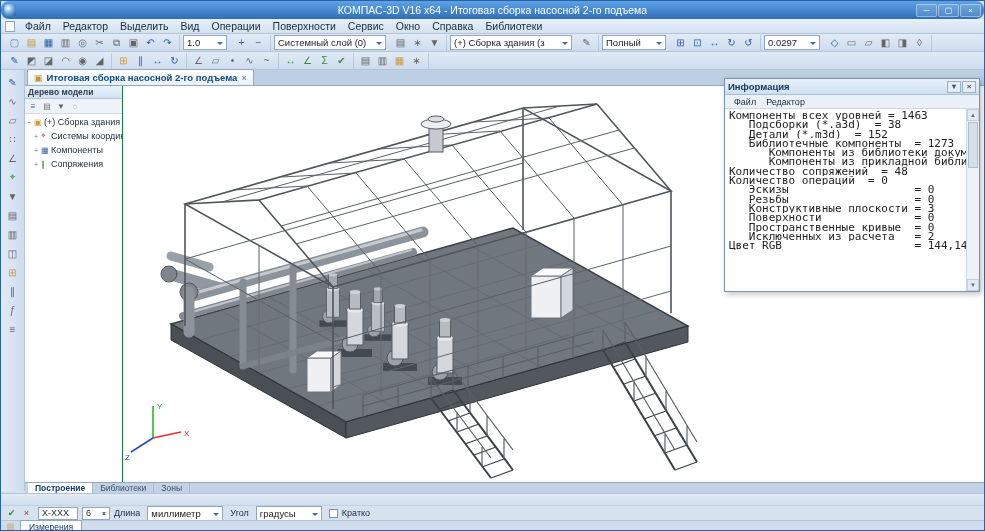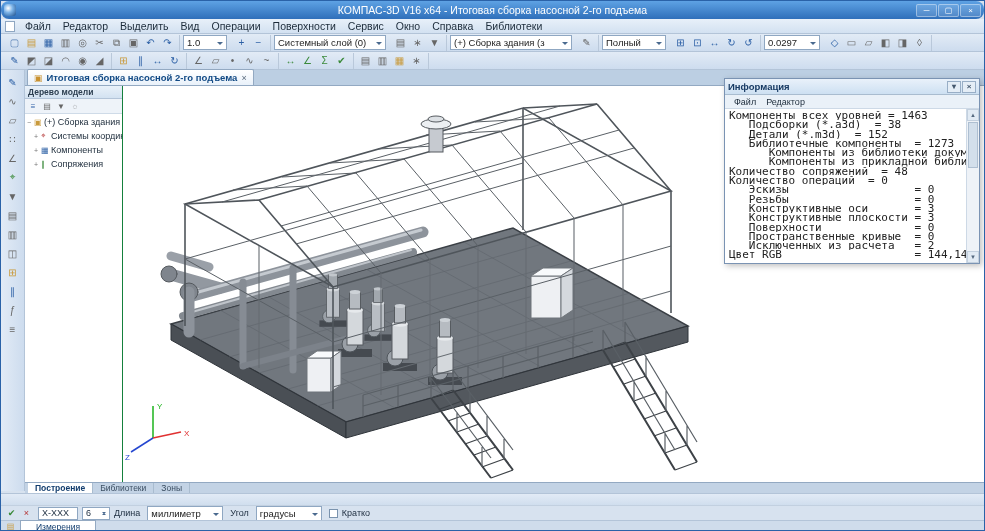--- a/index.html
+++ b/index.html
@@ -83,31 +83,31 @@
   .rowA { position:absolute; left:0; right:0; top:492px; height:12px;
           background:linear-gradient(#e2ebf6,#d0deee); border-top:1px solid #b3c4d8; }
   .rowB { position:absolute; left:0; right:0; top:504px; height:15px; background:#d7e2ef;
           border-top:1px solid #c2d0e0; display:flex; align-items:center; gap:4px; padding-left:3px;
           font-size:9px; color:#223244; }
   .rowB .icon16 { width:15px; height:13px; font-size:9px; }
   .rowC { position:absolute; left:0; right:0; top:519px; height:12px; background:#cfdceb;
           border-top:1px solid #b3c4d8; display:flex; align-items:flex-end; padding-left:3px; gap:3px; font-size:8.5px; }
   .rowC .icon16 { width:13px; height:11px; font-size:8px; }
   .meas-tab { height:12px; display:flex; align-items:center; background:#fff; border:1px solid #93a9c2;
-              border-bottom:none; padding:0 15px; color:#123d6e; white-space:nowrap; }
+              border-bottom:none; padding:0 8px; color:#123d6e; white-space:nowrap; }
   .field { background:#fff; border:1px solid #8fa7c2; height:13px; display:flex; align-items:center;
            padding:0 3px; font-size:9px; flex:none; }
   .spin { width:28px; position:relative; padding-right:11px; }
   .spin::before { content:""; position:absolute; right:3px; top:3px; border:2.5px solid transparent; border-bottom-color:#4a6a8f; }
   .spin::after  { content:""; position:absolute; right:3px; bottom:3px; border:2.5px solid transparent; border-top-color:#4a6a8f; }
   .checkbox { width:9px; height:9px; background:#fff; border:1px solid #7a93ae; flex:none; }
   .slabel { white-space:nowrap; }
 
   
-  .info-win { position:absolute; left:723px; top:77px; width:256px; height:186px; background:#f2f6fa;
+  .info-win { position:absolute; left:723px; top:77px; width:256px; height:214px; background:#f2f6fa;
               border:1px solid #7a93b3; box-shadow:2px 2px 6px rgba(0,0,0,.25);
               display:flex; flex-direction:column; z-index:20; }
   .info-title { height:16px; background:linear-gradient(#e9f1fa,#cde0f2); border-bottom:1px solid #a9bccf;
                 display:flex; align-items:center; padding:0 3px; font-size:9.5px; font-weight:bold; color:#173a63; flex:none; }
   .info-btns { margin-left:auto; display:flex; gap:1px; }
   .info-btn { width:14px; height:12px; border:1px solid #98aec6; background:#e4edf6; display:flex;
               align-items:center; justify-content:center; font-size:8px; color:#44586e; }
   .info-menu { height:14px; display:flex; align-items:center; background:#eaf1f8;
                border-bottom:1px solid #cdd9e6; padding-left:4px; font-size:9px; color:#1c2b3a; flex:none; }
   .info-menu span { padding:0 5px; }
@@ -515,21 +515,20 @@
       <div class="info-line">Компоненты всех уровней = 1463</div>
           <div class="info-line">   Подсборки (*.a3d)  = 38</div>
           <div class="info-line">   Детали (*.m3d)  = 152</div>
           <div class="info-line">   Библиотечные компоненты  = 1273</div>
           <div class="info-line">      Компоненты из библиотеки документов  = 0</div>
           <div class="info-line">      Компоненты из прикладной библиотеки  = 1273</div>
           <div class="info-line">Количество сопряжений  = 48</div>
           <div class="info-line">Количество операций  = 0</div>
           <div class="info-line">   Эскизы                   = 0</div>
           <div class="info-line">   Резьбы                   = 0</div>
-          <div class="info-line">   Конструктивные оси       = 3</div>
           <div class="info-line">   Конструктивные плоскости = 3</div>
           <div class="info-line">   Поверхности              = 0</div>
           <div class="info-line">   Пространственные кривые  = 0</div>
           <div class="info-line">   Исключенных из расчета   = 2</div>
           <div class="info-line">Цвет RGB                    = 144,144,144</div>
         </div>
       <div class="info-scroll">
         <span class="scroll-btn">▲</span>
         <span class="scroll-thumb"></span>
         <span class="scroll-btn down">▼</span>

